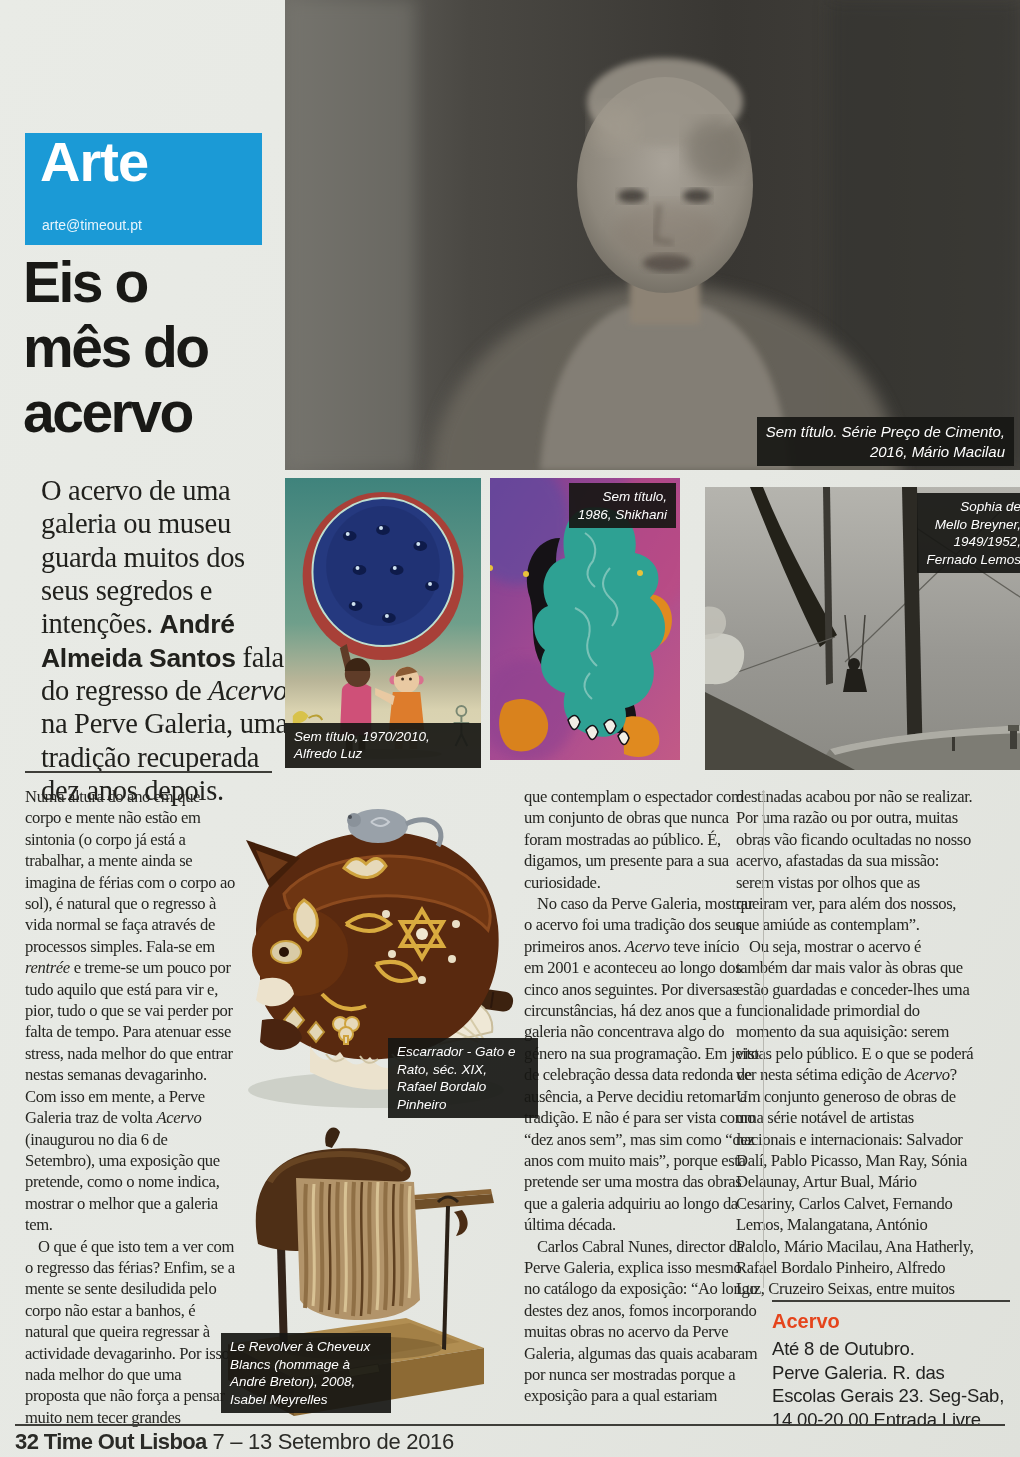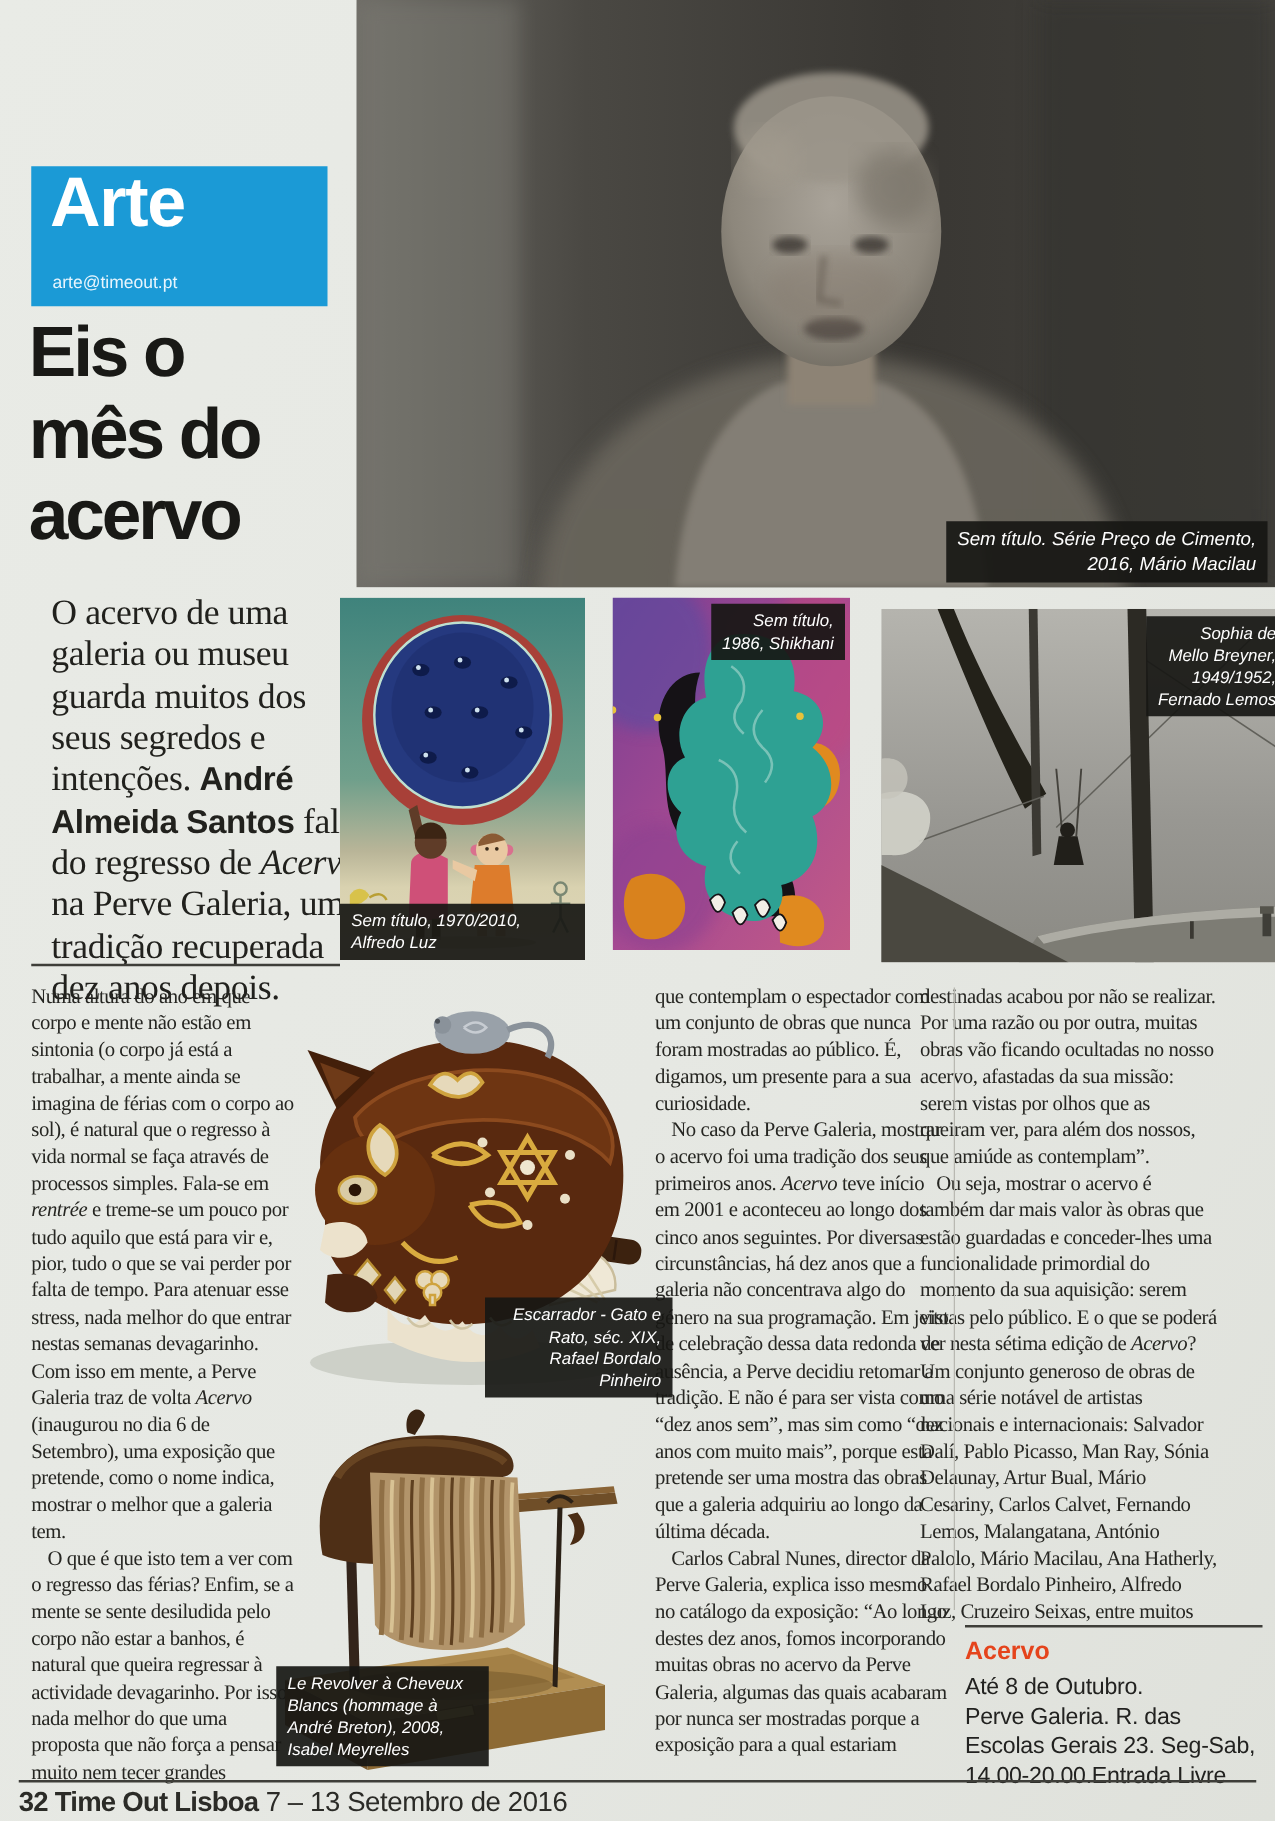--- a/index.html
+++ b/index.html
@@ -21,33 +21,33 @@
   .intro{position:absolute;left:25px;top:458px;width:254px;margin:16px;
     font-size:28.5px;line-height:1.17;color:#21211d;letter-spacing:-0.3px;}
   .intro .b{font-family:"Liberation Sans",sans-serif;font-weight:bold;font-size:26.5px;}
   .i{font-style:italic;}
   .rule{position:absolute;background:#3e3e39;}
   .intro-rule{left:25px;top:771px;width:247px;height:2px;}
   
   .fig{position:absolute;overflow:hidden;}
   .fig svg{display:block;width:100%;height:100%;}
   .hero{left:285px;top:0;width:735px;height:470px;}
-  .fig-luz{left:272px;top:478px;width:196px;height:290px;}
+  .fig-luz{left:285px;top:478px;width:196px;height:290px;}
   .fig-shik{left:490px;top:478px;width:190px;height:282px;}
   .fig-lemos{left:690px;top:487px;width:330px;height:283px;padding-left:15px;}
   .fig-cat{left:226px;top:784px;width:296px;height:352px;overflow:visible;}
   .fig-sculpt{left:210px;top:1082px;width:292px;height:340px;overflow:visible;}
   .cap{position:absolute;background:rgba(23,23,20,0.92);color:#fefefe;
     font-family:"Liberation Sans",sans-serif;font-size:13.5px;line-height:1.3;
     padding:5px 9px;white-space:pre-line;font-style:italic;}
   .hero-cap{right:6px;bottom:4px;text-align:right;font-size:15px;}
   .luz-cap{left:0;bottom:0;right:0;text-align:left;font-style:italic;}
   .shik-cap{right:4px;top:5px;text-align:right;}
   .lemos-cap{right:5px;top:6px;text-align:right;}
-  .cat-cap{left:388px;top:1038px;width:132px;text-align:right;}
+  .cat-cap{left:388px;top:1038px;width:132px;}
   .sculpt-cap{left:221px;top:1333px;width:152px;text-align:left;}
   
   .column{position:absolute;top:786px;height:642px;overflow:hidden;
     font-size:16.6px;line-height:21.4px;letter-spacing:-0.35px;color:#262622;text-align:left;}
   .column p{margin:0;}
   .column p + p{text-indent:13px;}
   .col1{left:25px;width:214px;}
   .col2{left:524px;width:236px;}
   .col3{left:736px;width:238px;height:516px;}
   .col-rule{left:763px;top:790px;width:1px;height:498px;background:#b8b8b1;}

